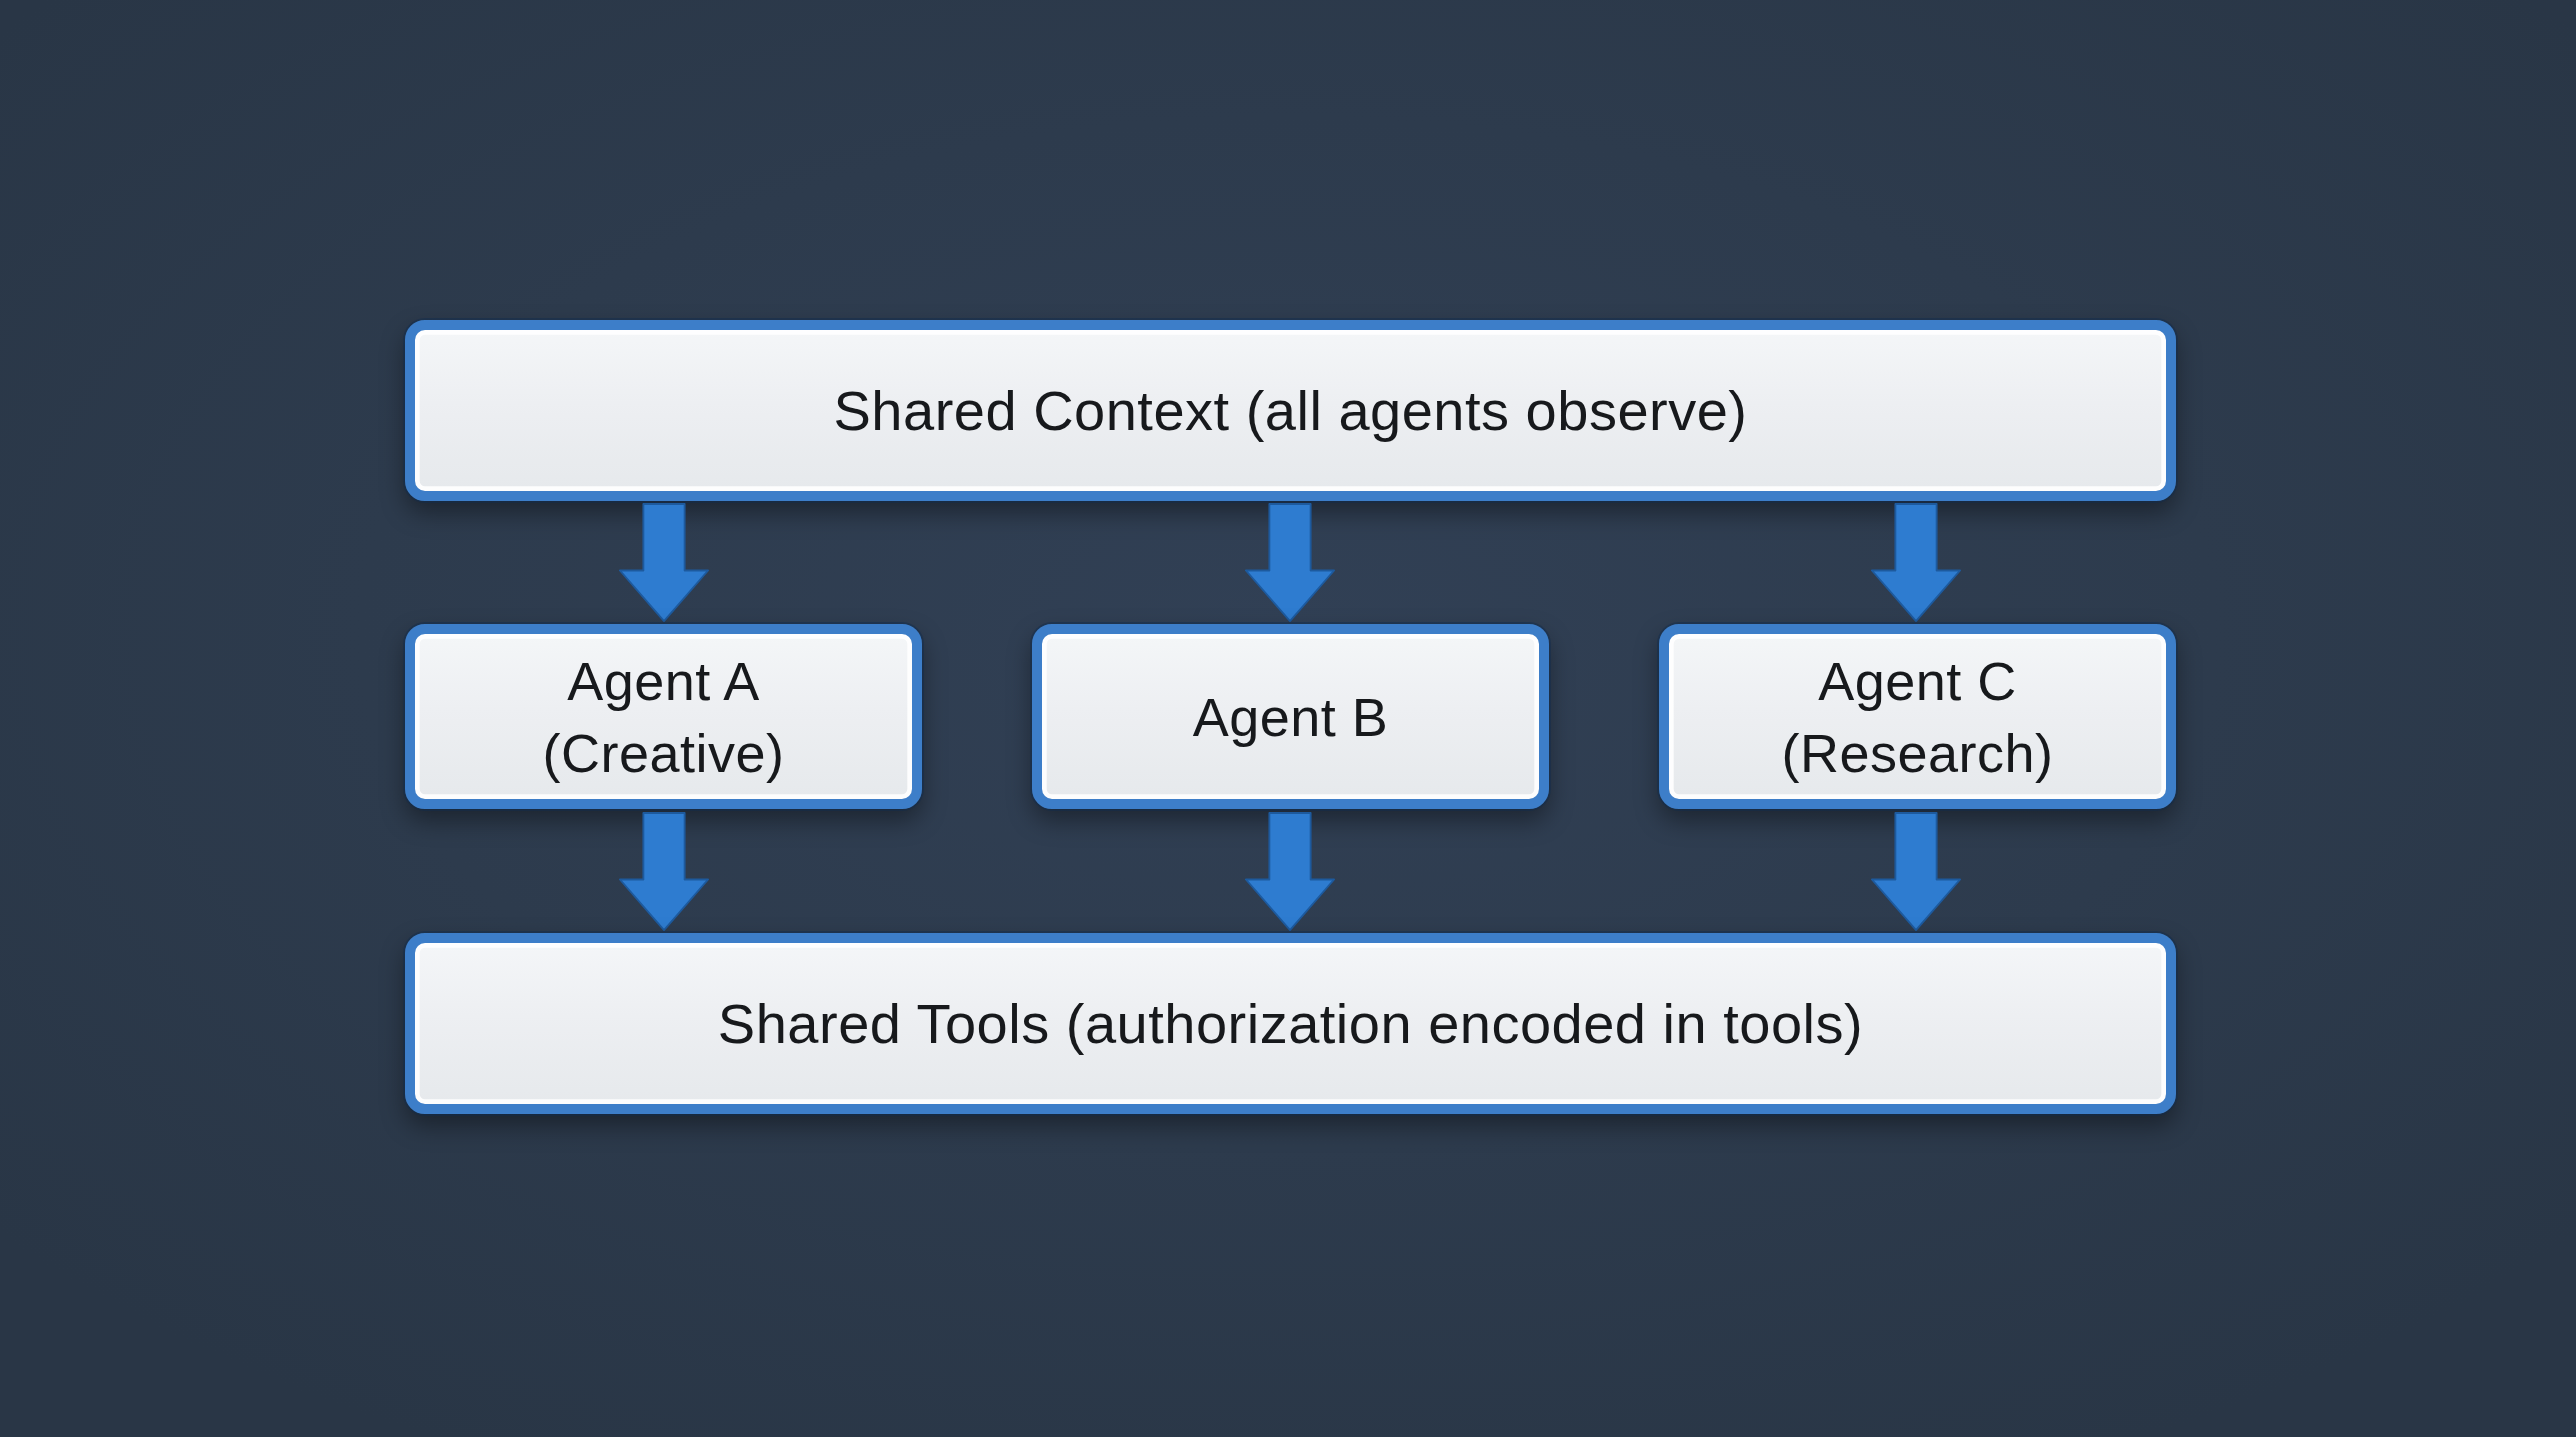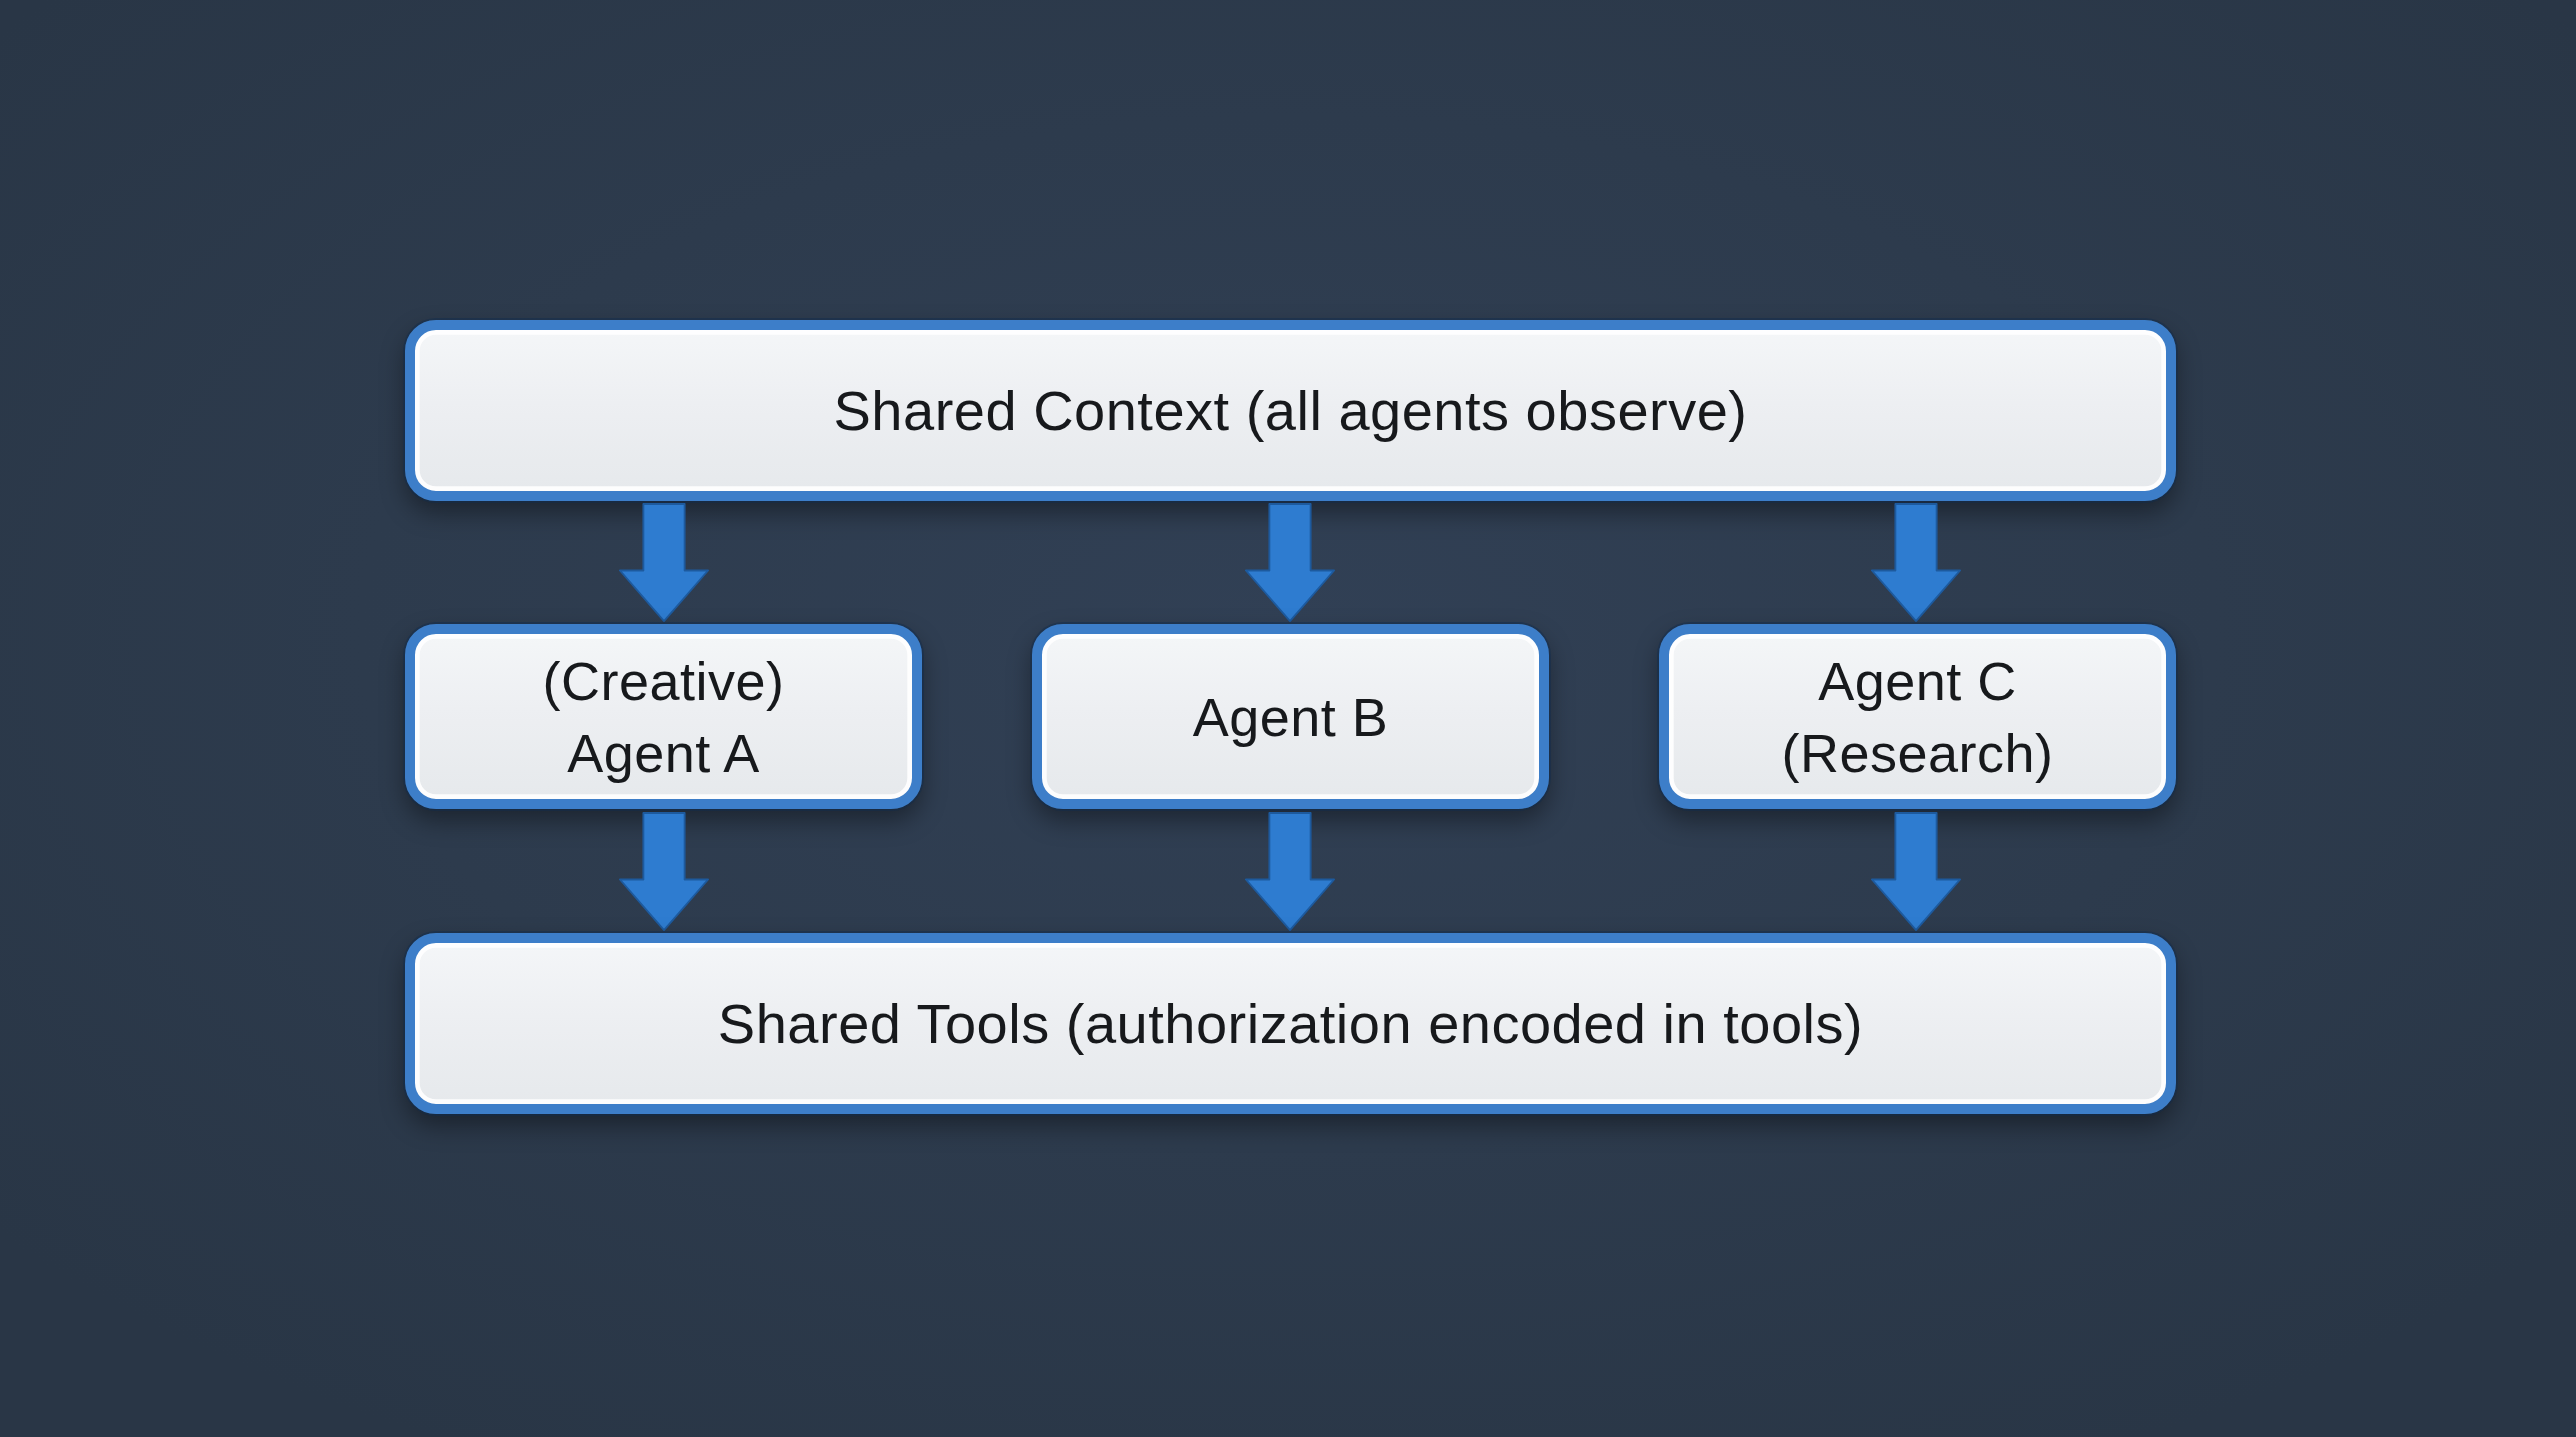--- a/index.html
+++ b/index.html
@@ -14,21 +14,21 @@
     position: relative;
     width: 2576px;
     height: 1438px;
     background:
       radial-gradient(ellipse 1685px 936px at 50% 44%, #314055 0%, #2d3b4d 55%, #293646 100%);
   }
   .node {
     position: absolute;
     box-sizing: border-box;
     border: 10.3px solid #3d7ec9;
-    border-radius: 31px;
+    border-radius: 20px;
     background: linear-gradient(180deg, #f4f6f8 0%, #edeff2 45%, #e6e9ec 100%);
     box-shadow:
       0 0 0 1.9px rgba(16, 44, 80, 0.45),
       0 11.2px 24px rgba(0, 0, 0, 0.38),
       inset 0 0 0 4.7px rgba(255, 255, 255, 0.9);
     display: flex;
     align-items: center;
     justify-content: center;
     text-align: center;
   }
@@ -79,22 +79,22 @@
     </svg>
   </div>
   <div class="arrow arrow-row1 arrow-col3">
     <svg viewBox="0 0 100 128" xmlns="http://www.w3.org/2000/svg">
       <path d="M28 1 L72 1 L72 72 L97 72 L50 126 L3 72 L28 72 Z" fill="#2e7cd0" stroke="#1d5a9e" stroke-width="2" stroke-linejoin="round"></path>
     </svg>
   </div>
 
   <div class="node node-agent agent-a">
     <div class="label">
+      <div>Agent A</div>
       <div>(Creative)</div>
-      <div>Agent A</div>
     </div>
   </div>
   <div class="node node-agent agent-b">
     <div class="label">
       <div>Agent B</div>
     </div>
   </div>
   <div class="node node-agent agent-c">
     <div class="label">
       <div>Agent C</div>

